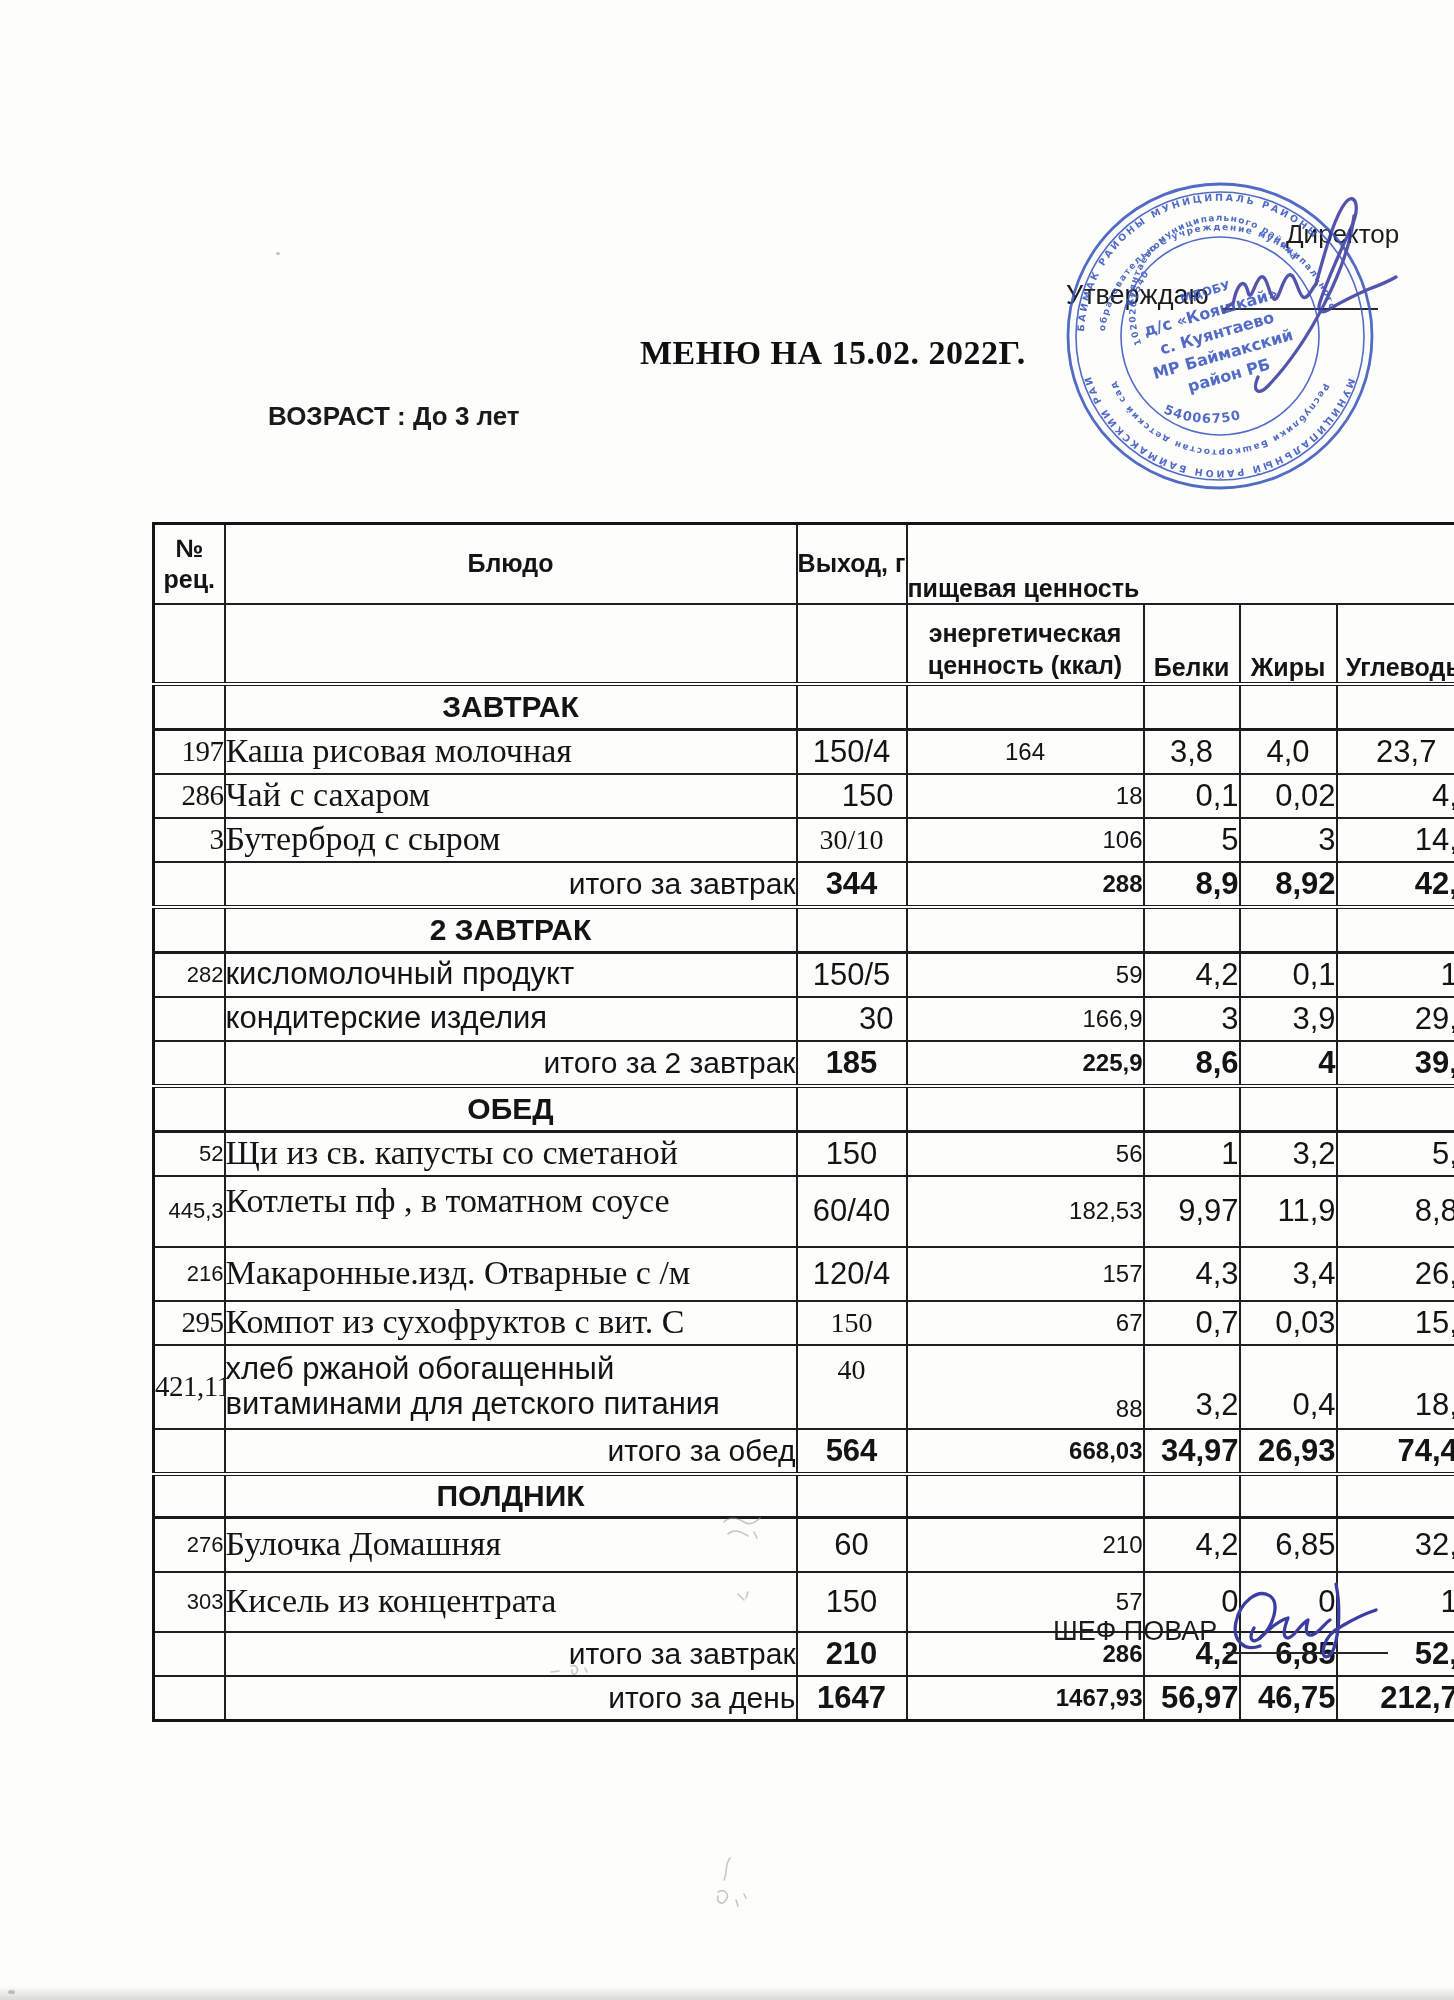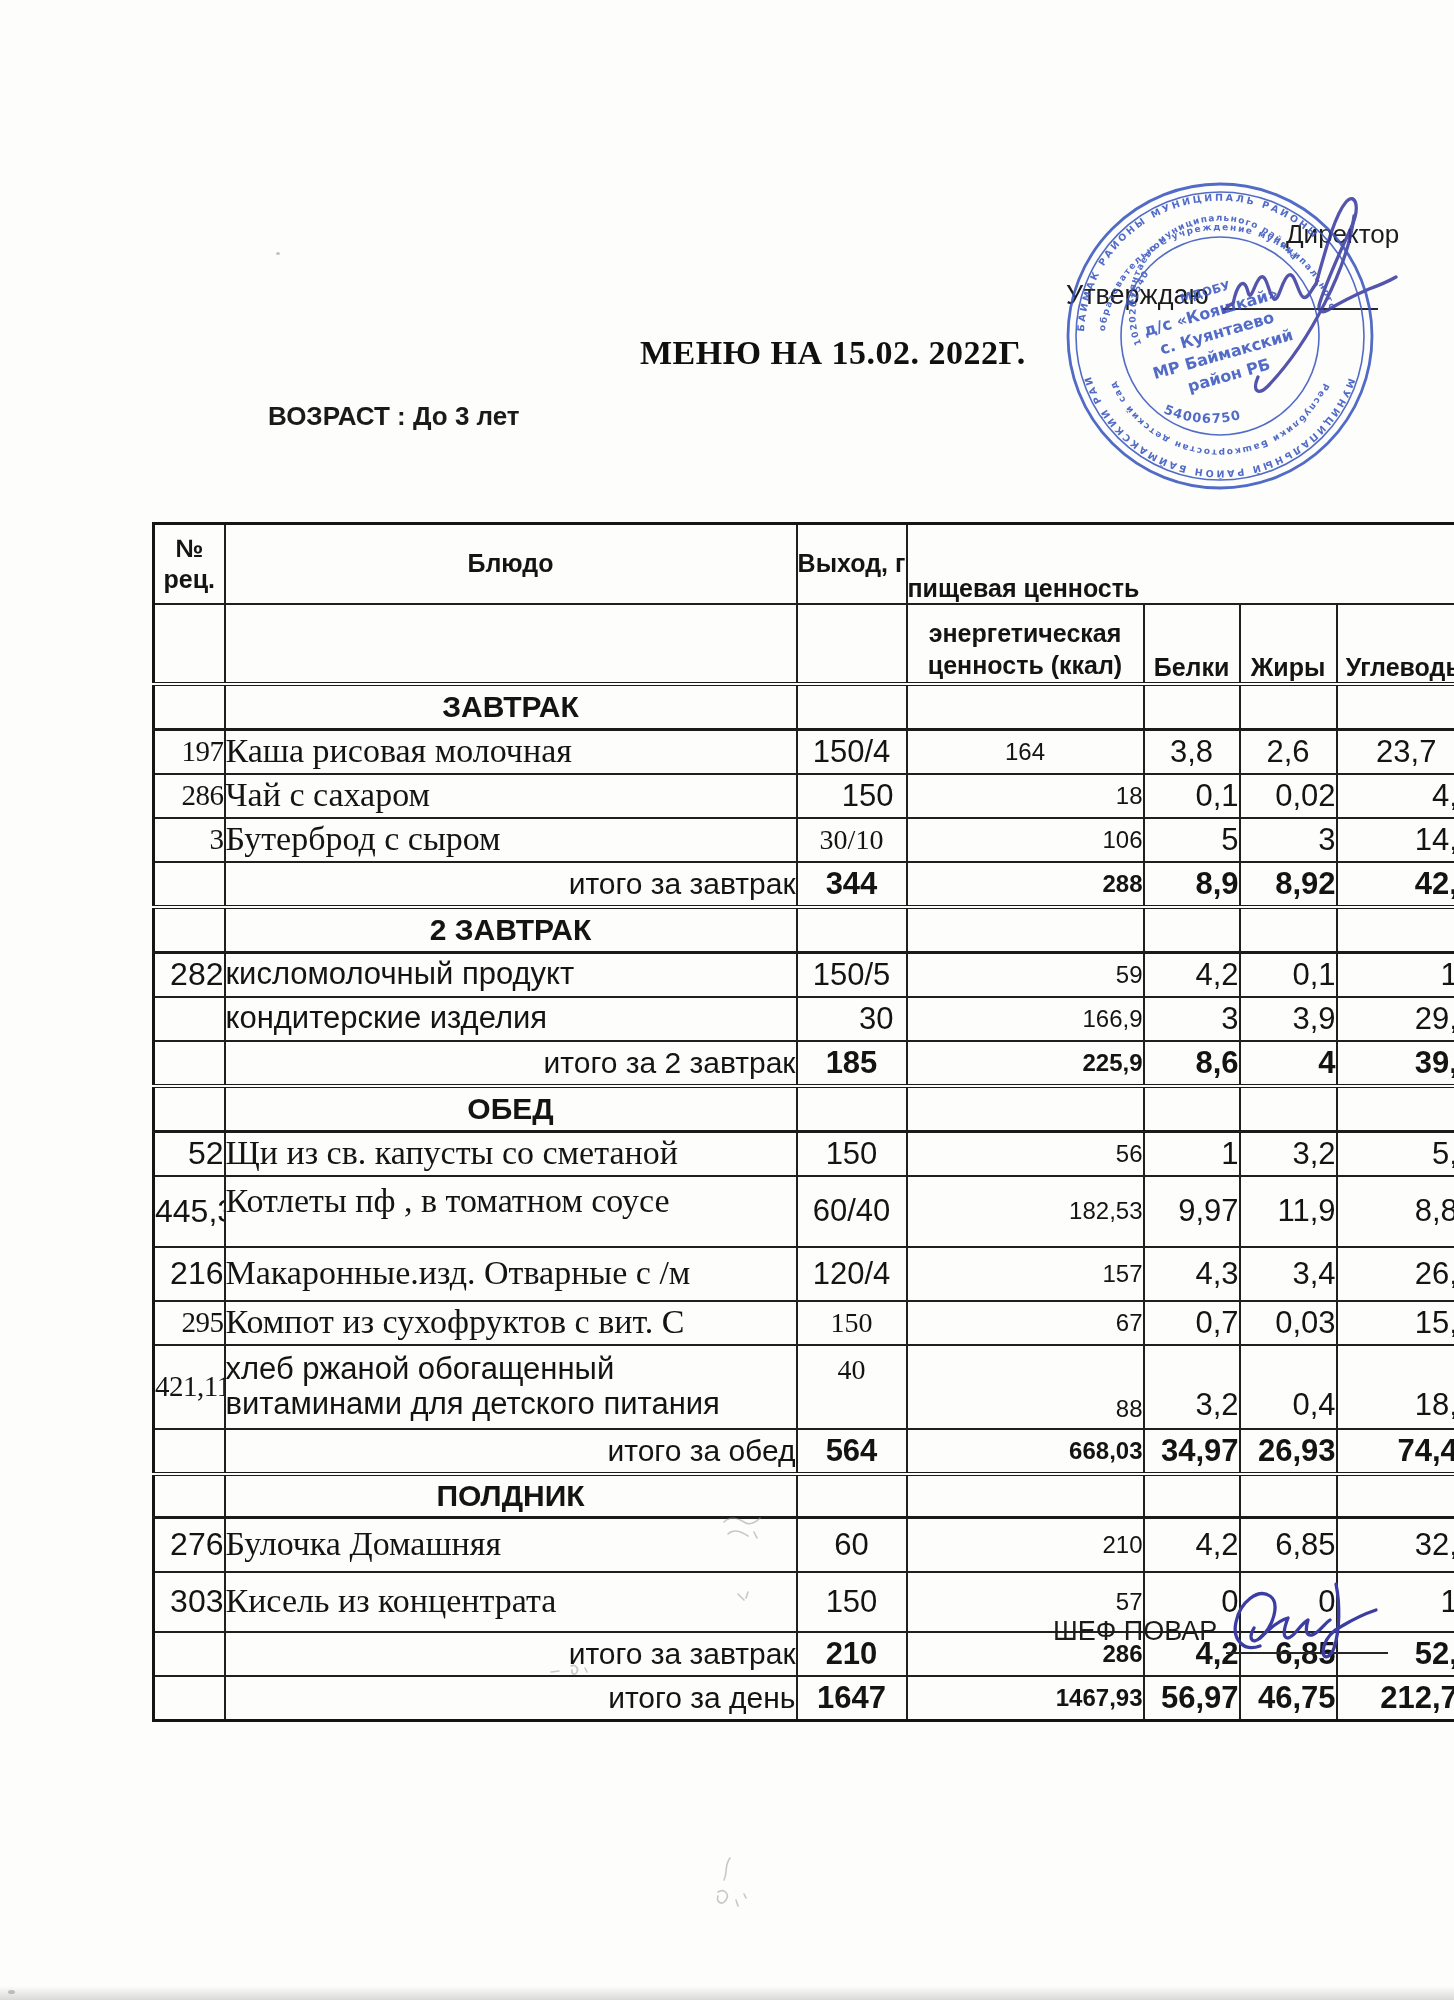--- a/index.html
+++ b/index.html
@@ -26,21 +26,21 @@
   tr.sz40>*{height:40px;} tr.sz42>*{height:42px;} tr.sz52>*{height:52px;}
   tr.sz58>*{height:58px;} tr.sz64>*{height:64px;} tr.sz74>*{height:74px;}
   th{font-size:25px;font-weight:700;}
   .h-num,.h-dish,.h-out{vertical-align:middle;text-align:center;line-height:1.25;}
   .h-nutrition{text-align:left;vertical-align:bottom;padding:0 0 4px 16px;}
   .h-energy{text-align:center;vertical-align:bottom;line-height:1.3;padding-bottom:4px;}
   .h-small{text-align:center;vertical-align:bottom;padding-bottom:6px;}
   tr.row-section td{border-top:4px double #1b1b1b;border-bottom:3px solid #1b1b1b;}
   .c-sec{text-align:center;font-weight:700;font-size:30px;}
   .c-lbl{text-align:right;font-weight:400;font-size:30px;padding-right:8px;}
-  .c-num{text-align:right;padding-right:9px;font-size:32px;}
+  .c-num{text-align:right;padding-right:9px;font-size:22px;}
   .c-num.serif{font-family:"Liberation Serif",serif;font-size:29px;letter-spacing:-.5px;}
   .c-name{text-align:left;padding-left:12px;font-size:31px;line-height:1.12;}
   .c-name.serif{font-family:"Liberation Serif",serif;font-size:34px;}
   .c-out{text-align:center;font-size:31px;}
   .c-out.serif{font-family:"Liberation Serif",serif;font-size:28px;}
   .c-out.right{text-align:right;padding-right:12px;}
   .c-kcal{text-align:right;font-size:24px;padding-right:18px;}
   .c-val{text-align:right;font-size:31px;padding-right:14px;}
   .c-carbs{text-align:right;font-size:31px;padding-right:10px;}
   tr.center-vals .c-kcal,tr.center-vals .c-val,tr.center-vals .c-carbs{text-align:center;padding-right:0;}
@@ -150,21 +150,21 @@
             <td class="c-val"></td>
             <td class="c-val"></td>
             <td class="c-carbs"></td>
           </tr>
           <tr class="sz42 row-dish center-vals">
             <td class="c-num serif">197</td>
             <td class="c-name serif">Каша рисовая молочная</td>
             <td class="c-out">150/4</td>
             <td class="c-kcal">164</td>
             <td class="c-val">3,8</td>
-            <td class="c-val">2,6</td>
+            <td class="c-val">4,0</td>
             <td class="c-carbs">23,7</td>
           </tr>
           <tr class="sz42 row-dish">
             <td class="c-num serif">286</td>
             <td class="c-name serif">Чай с сахаром</td>
             <td class="c-out right">150</td>
             <td class="c-kcal">18</td>
             <td class="c-val">0,1</td>
             <td class="c-val">0,02</td>
             <td class="c-carbs">4,6</td>

